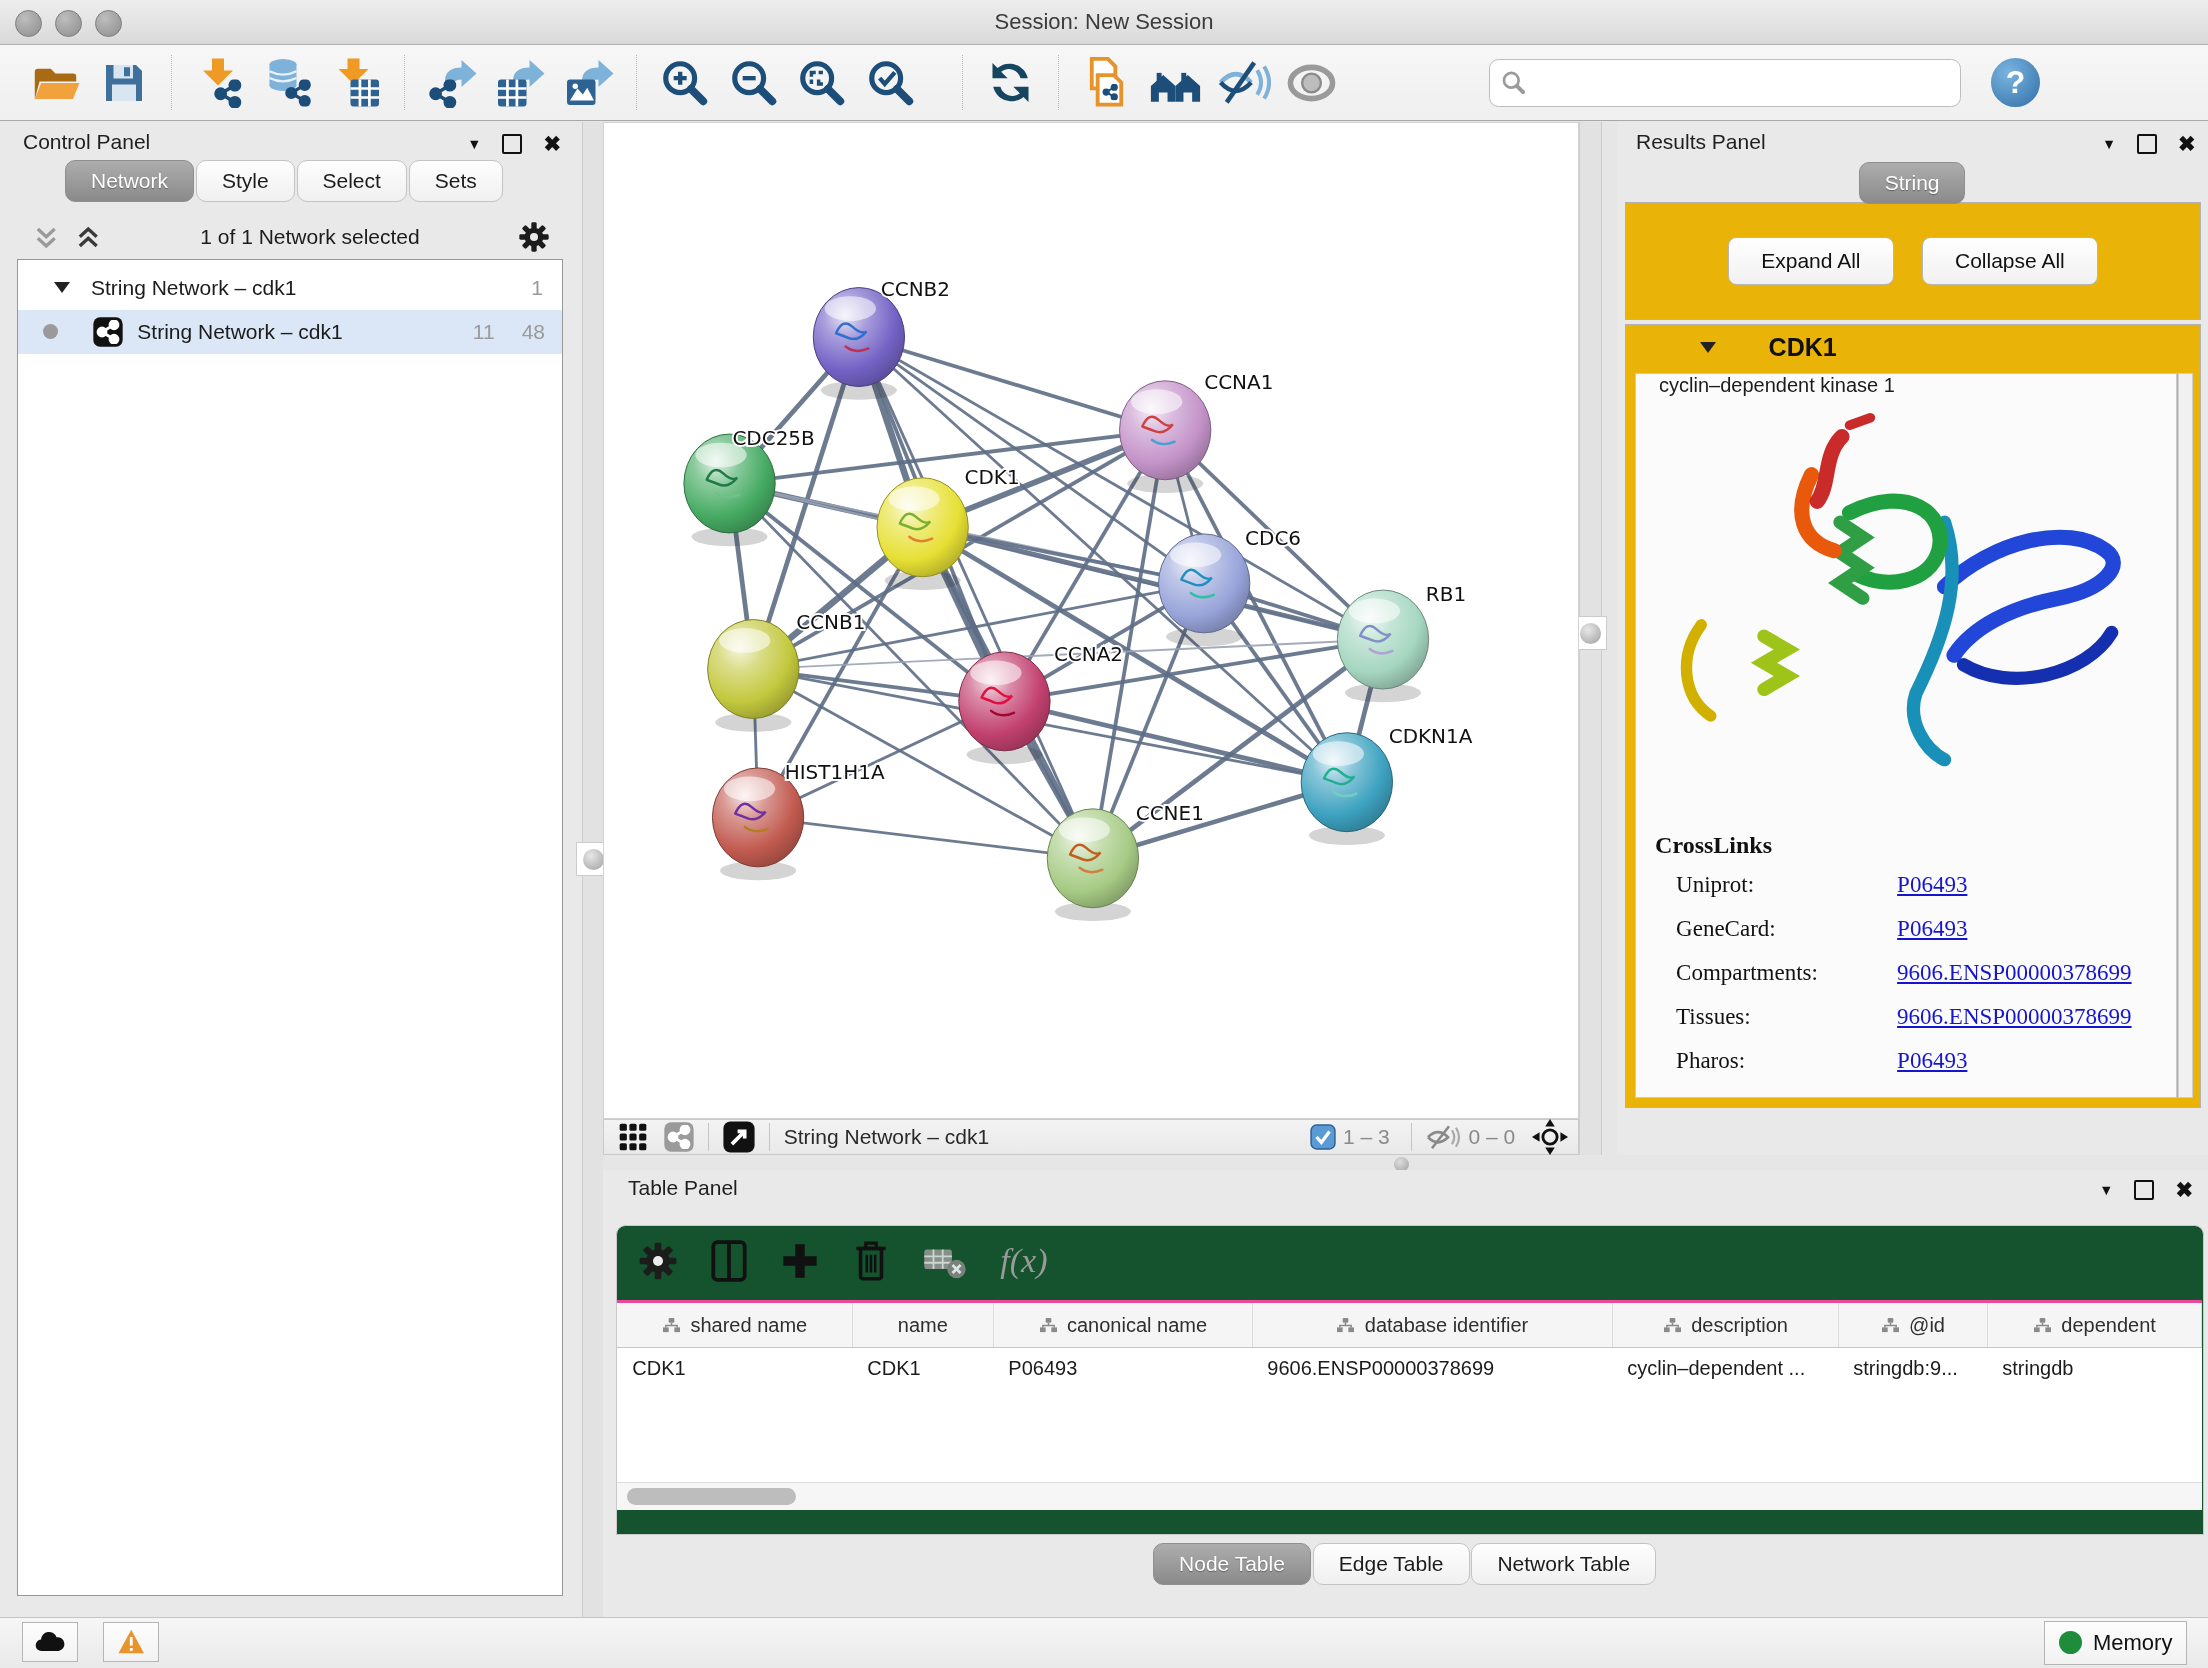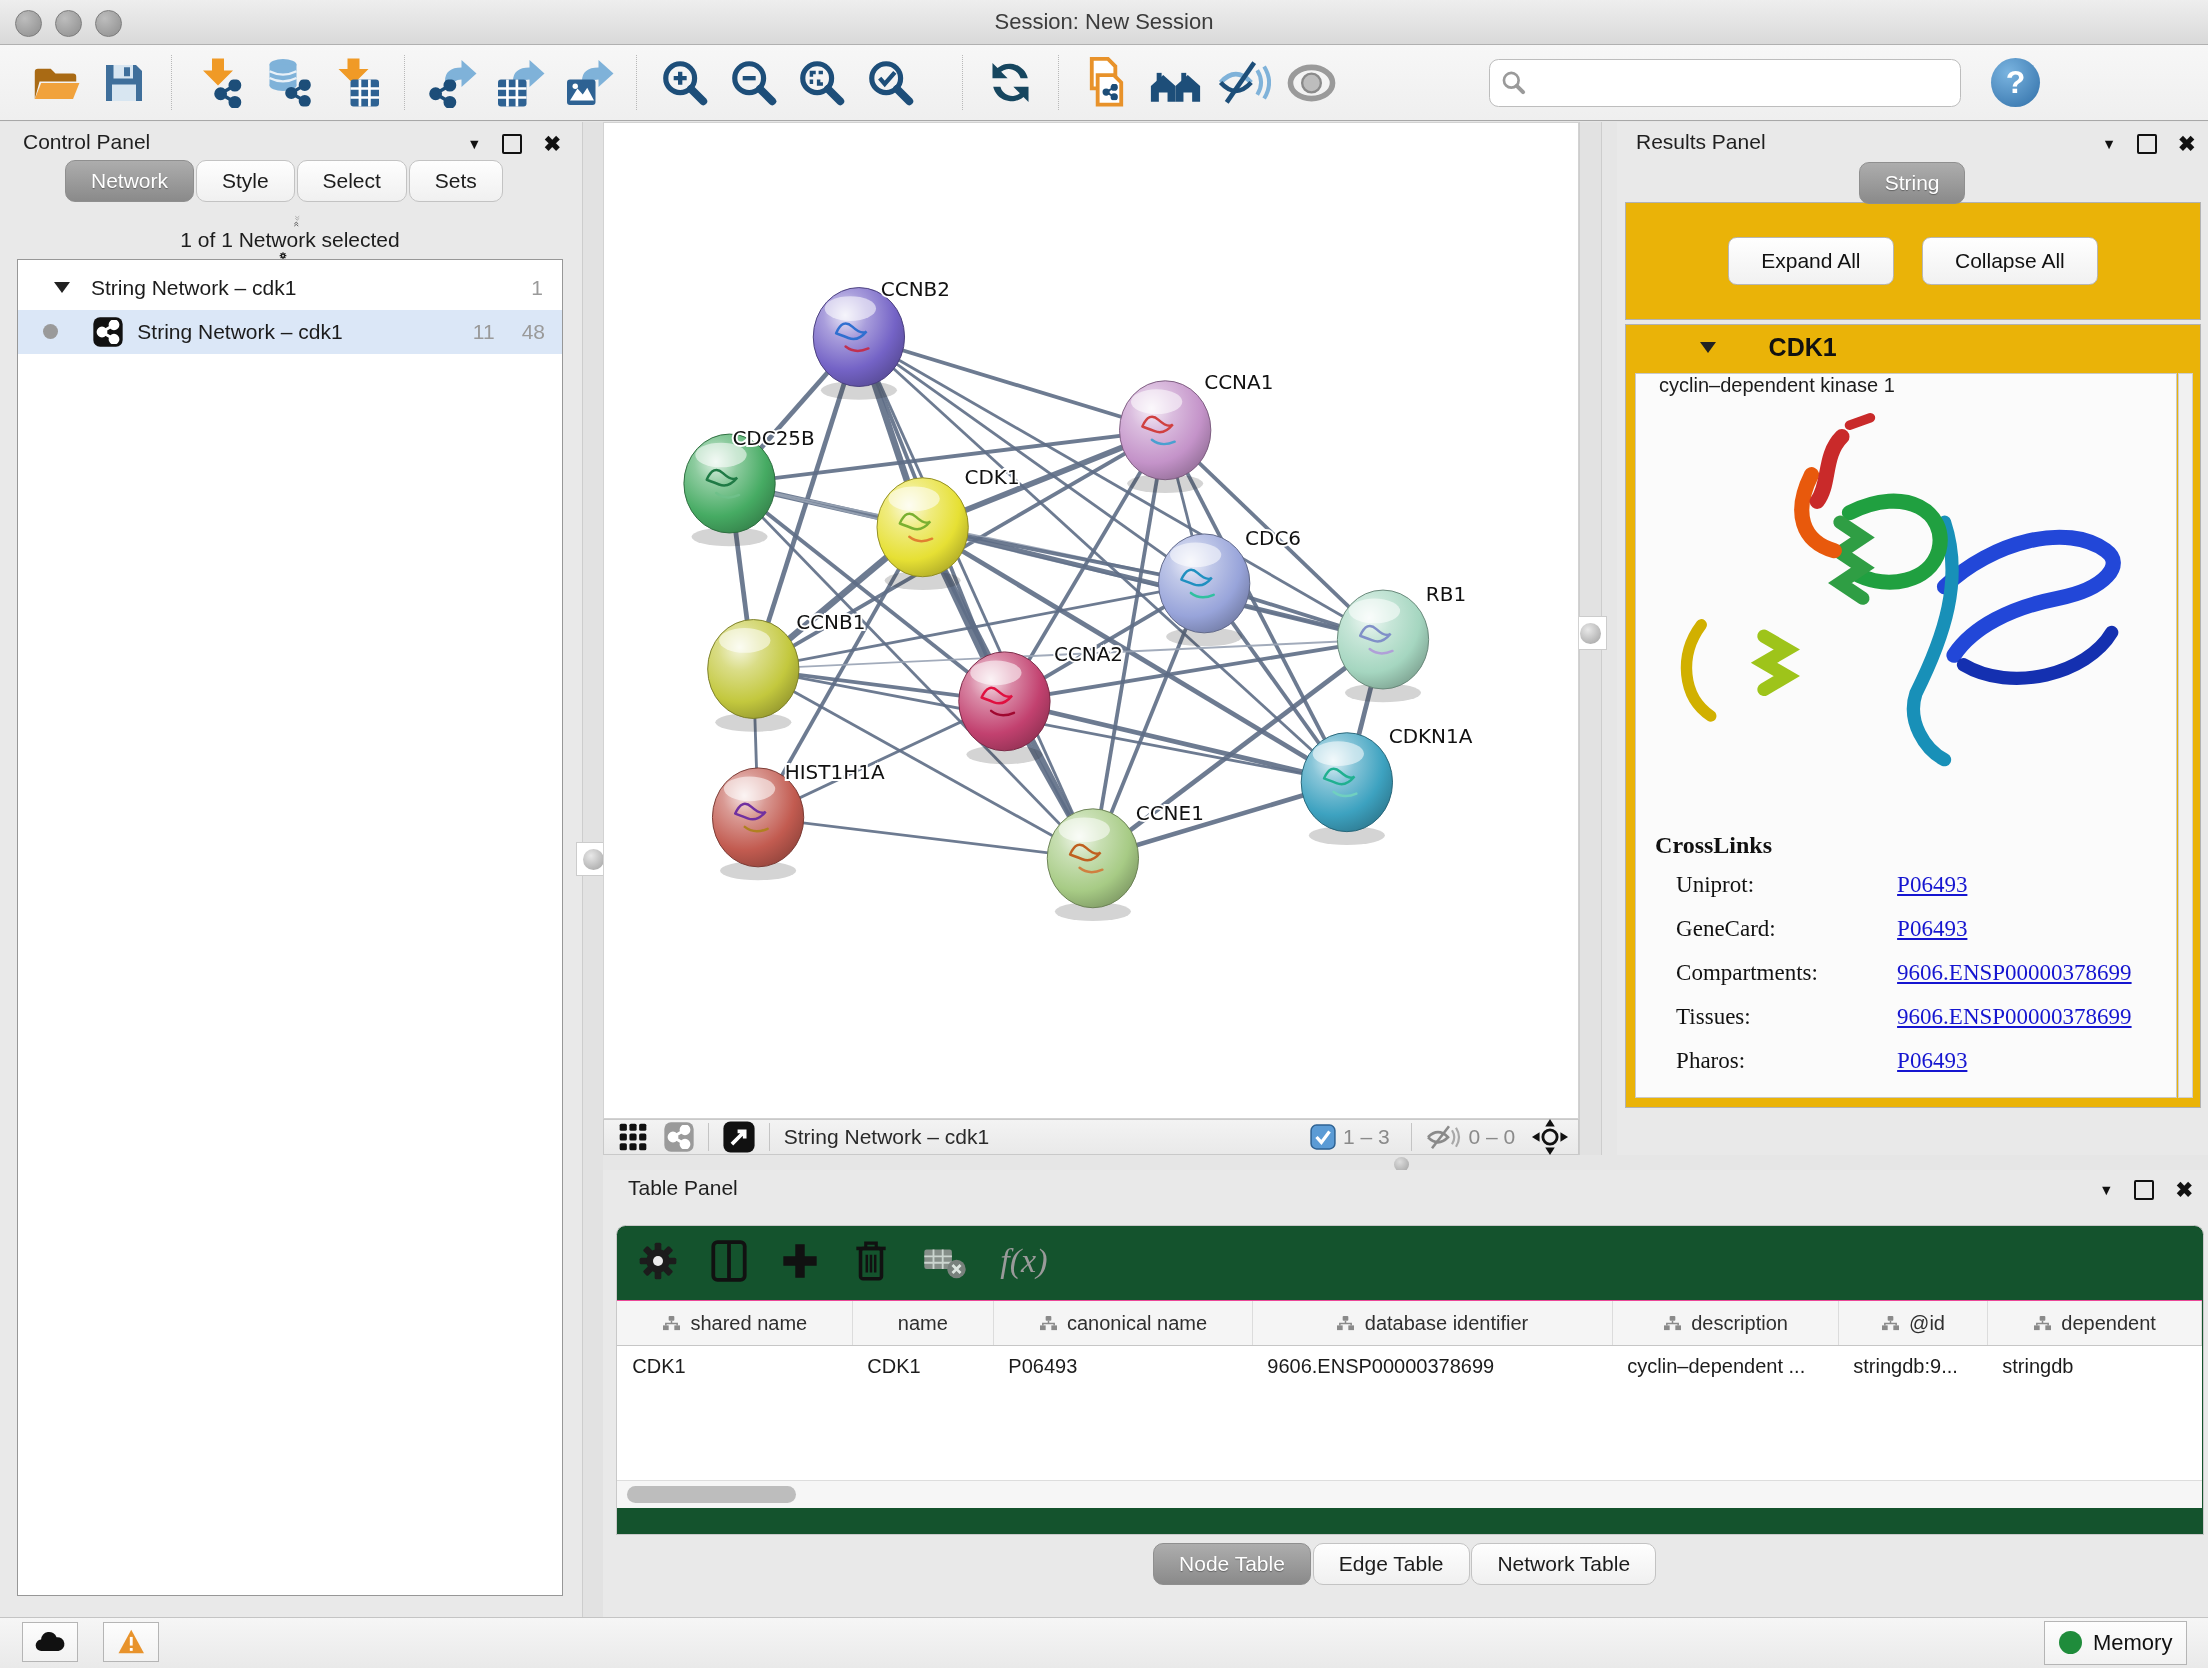--- a/index.html
+++ b/index.html
@@ -34,21 +34,21 @@
   .wb-close{font-size:21px;color:#111;font-weight:bold;}
 
   .tab{height:40px;padding:0 25px;display:flex;align-items:center;justify-content:center;font-size:21px;
     border:1px solid #c3c3c3;border-radius:10px;background:linear-gradient(#fefefe,#f0f0f0);color:#1c1c1c;margin-right:1.9px;}
   .tab.selected{background:linear-gradient(#adadad,#8a8a8a);color:#fff;border-color:#8f8f8f;
     text-shadow:0 1px 1px rgba(0,0,0,.35);}
 
   
   .control-panel{position:absolute;left:0;top:122px;width:582px;height:1495px;background:#e9e9e9;}
   .cp-tabs{position:absolute;left:65px;top:38px;display:flex;}
-  .cp-subhead{position:absolute;left:17px;top:93px;width:546px;height:44px;display:flex;align-items:center;flex-direction:column;}
+  .cp-subhead{position:absolute;left:17px;top:93px;width:546px;height:44px;display:flex;align-items:center;}
   .tree{position:absolute;left:17px;top:137px;width:544px;height:1335px;background:#fff;border:1.4px solid #979797;}
   .tree-row{height:44px;display:flex;align-items:center;font-size:21px;color:#1c1c1c;}
   .tree-row.selected{background:#dbe7f7;}
   .tree-num{color:#9a9a9a;}
 
   .divider-v{position:absolute;top:122px;width:21px;height:1495px;background:#e2e2e2;
     border-left:1px solid #cdcdcd;border-right:1px solid #cdcdcd;}
   .grab{position:absolute;width:32px;height:32px;background:#fff;border:1px solid #ccc;
     display:flex;align-items:center;justify-content:center;}
   .grab i{width:21px;height:21px;border-radius:50%;background:radial-gradient(circle at 38% 32%,#e8e8e8,#9f9f9f);display:block;}
@@ -73,21 +73,21 @@
   .serif{font-family:"Liberation Serif",serif;}
   .cl-row{display:flex;height:44px;align-items:center;font-size:23px;}
   .cl-label{width:221px;color:#111;}
   .cl-value{color:#1515d0;text-decoration:underline;}
 
   
   .table-panel{position:absolute;left:603px;top:1170px;width:1605px;height:447px;background:#e9e9e9;}
   .tp-box{position:absolute;left:13.3px;top:55px;width:1586px;height:308px;background:#14532d;border:1px solid #c9c9c9;
     border-radius:9.5px 9.5px 0 0;}
   .tp-toolbar{height:70px;display:flex;align-items:center;padding-left:21px;gap:32px;}
-  .tp-table{position:absolute;left:0;top:74px;width:1585px;height:207px;background:#fff;border-top:1px solid #ec4899;overflow:hidden;}
+  .tp-table{position:absolute;left:0;top:74px;width:1585px;height:207px;background:#fff;border-top:3px solid #ec4899;overflow:hidden;}
   table{border-collapse:collapse;table-layout:fixed;width:1584px;}
   th{height:42px;background:#f5f5f5;border-bottom:1px solid #c6c6c6;border-right:1px solid #dcdcdc;
      font-weight:normal;font-size:20px;color:#2f2f2f;overflow:hidden;white-space:nowrap;}
   th .th-in{display:flex;align-items:center;justify-content:center;gap:9.5px;}
   td{height:40px;font-size:20px;color:#1c1c1c;padding:0 0 0 15px;overflow:hidden;white-space:nowrap;}
   .hscroll{position:absolute;left:0;bottom:0;width:1585px;height:27px;background:#f6f6f6;border-top:1px solid #ddd;}
   .hthumb{position:absolute;left:9.5px;top:4.8px;width:169px;height:17px;border-radius:8.6px;background:#bdbdbd;}
   .tp-tabs{position:absolute;left:0;width:1605px;top:373px;display:flex;justify-content:center;}
 
   

